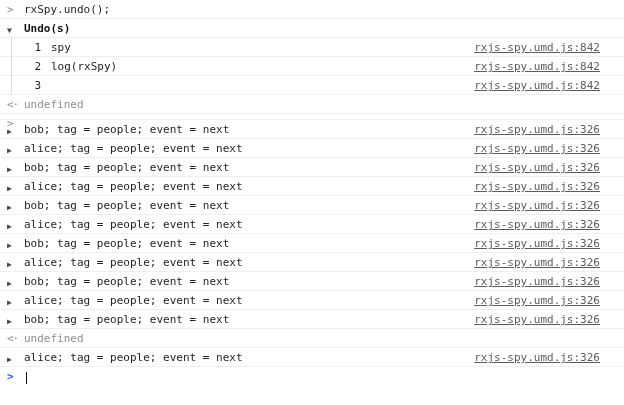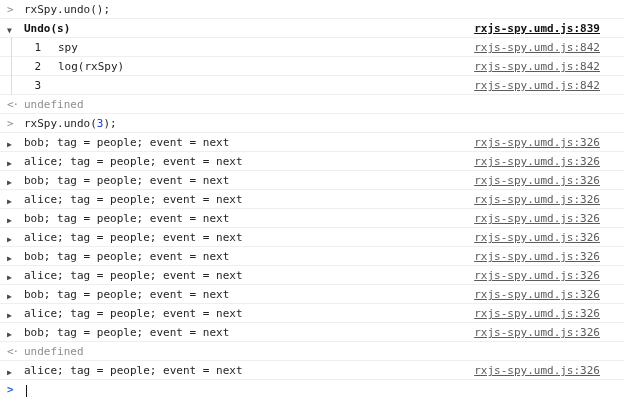--- a/index.html
+++ b/index.html
@@ -22,42 +22,41 @@
   .link{
     margin-left:auto;padding-left:12px;flex:none;
     color:var(--link,#5c5c5c);text-decoration:underline;cursor:pointer;
   }
   .group .text,.group .link{font-weight:bold;color:#111;}
   .group-item .guide{
     position:absolute;left:11px;top:-1px;bottom:-1px;width:1px;
     background:var(--guide,#ddd);
   }
   .group-item .num{position:absolute;left:24px;width:17px;text-align:right;}
-  .group-item .text{margin-left:34px;}
+  .group-item .text{margin-left:27px;}
   .result{color:var(--muted,#8e8e8e);}
   .number{color:var(--number-blue,#1e3ed8);}
   .prompt{padding-bottom:8px;border-bottom:none;}
   .prompt .icon{color:var(--prompt-blue,#2b6be8);font-weight:bold;}
   .caret{
     display:inline-block;width:1px;height:12px;margin-left:2px;
     background:#111;transform:translateY(2px);
   }
 </style>
 </head>
 <body>
 
 <div class="console">
     <div class="row input">
       <span class="icon chev">&gt;</span>
       <span class="text">rxSpy.undo();</span>
     </div>
     <div class="row group">
       <span class="icon tri">▼</span>
       <span class="text">Undo(s)</span>
-      <span class="link">rxjs-spy.umd.js:839</span>
     </div>
     <div class="row group-item">
       <span class="guide"></span>
       <span class="num">1</span>
       <span class="text">spy</span>
       <span class="link">rxjs-spy.umd.js:842</span>
     </div>
     <div class="row group-item">
       <span class="guide"></span>
       <span class="num">2</span>
@@ -68,21 +67,20 @@
       <span class="guide"></span>
       <span class="num">3</span>
       <span class="link">rxjs-spy.umd.js:842</span>
     </div>
     <div class="row result">
       <span class="icon result-arrow">&lt;·</span>
       <span class="text">undefined</span>
     </div>
     <div class="row input">
       <span class="icon chev">&gt;</span>
-      <span class="text"><span>rxSpy.undo(</span><span class="number">3</span><span>);</span></span>
     </div>
     <div class="row log">
       <span class="icon tri">▶</span>
       <span class="text">bob; tag = people; event = next</span>
       <span class="link">rxjs-spy.umd.js:326</span>
     </div>
     <div class="row log">
       <span class="icon tri">▶</span>
       <span class="text">alice; tag = people; event = next</span>
       <span class="link">rxjs-spy.umd.js:326</span>

